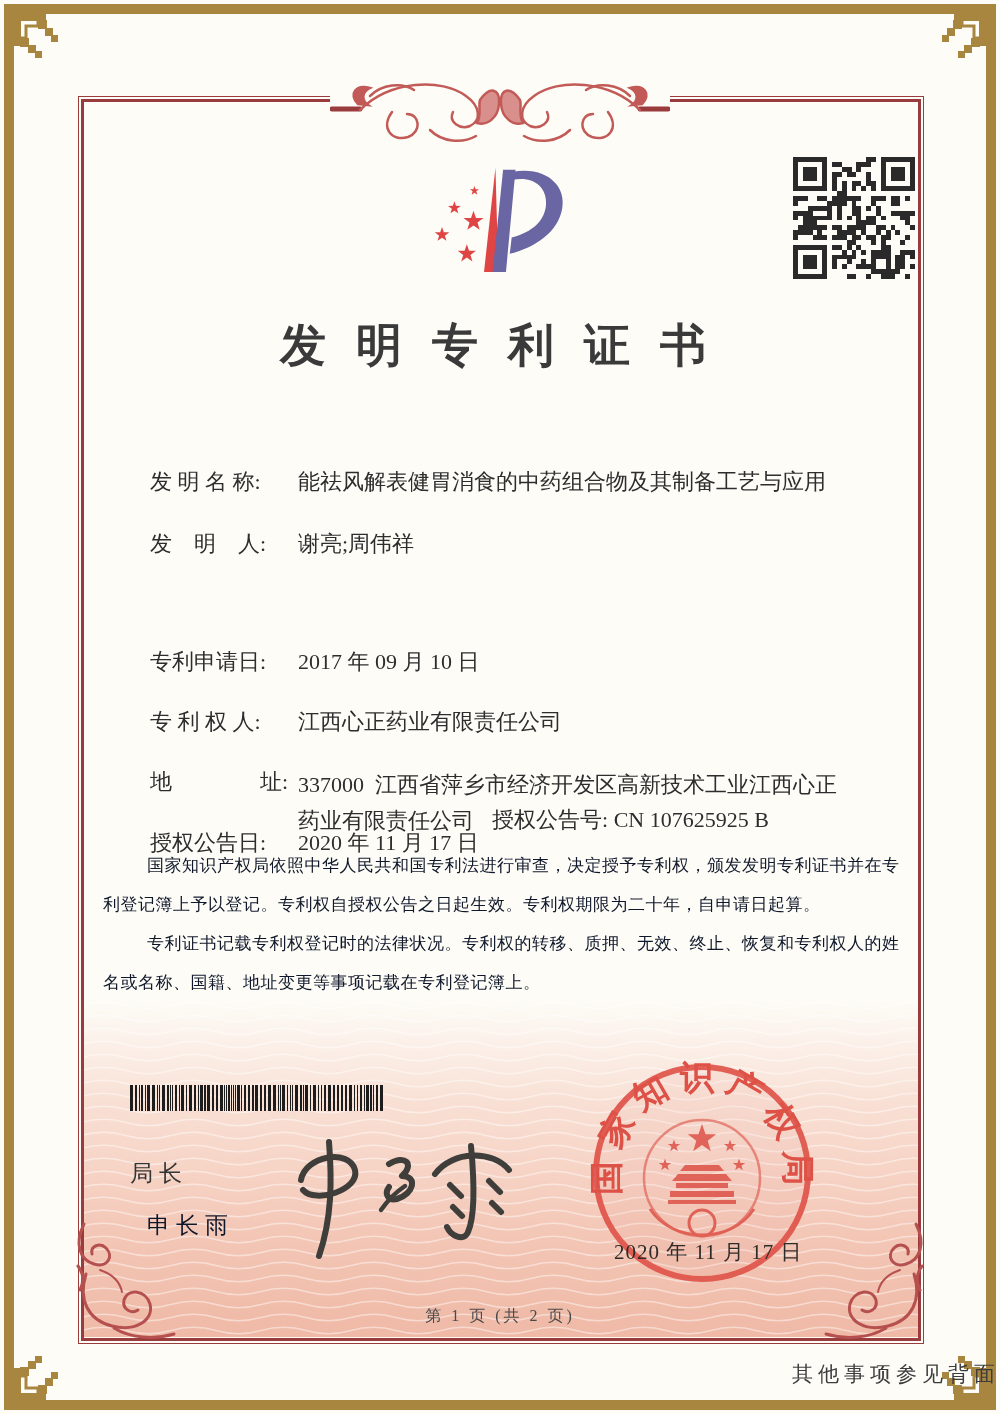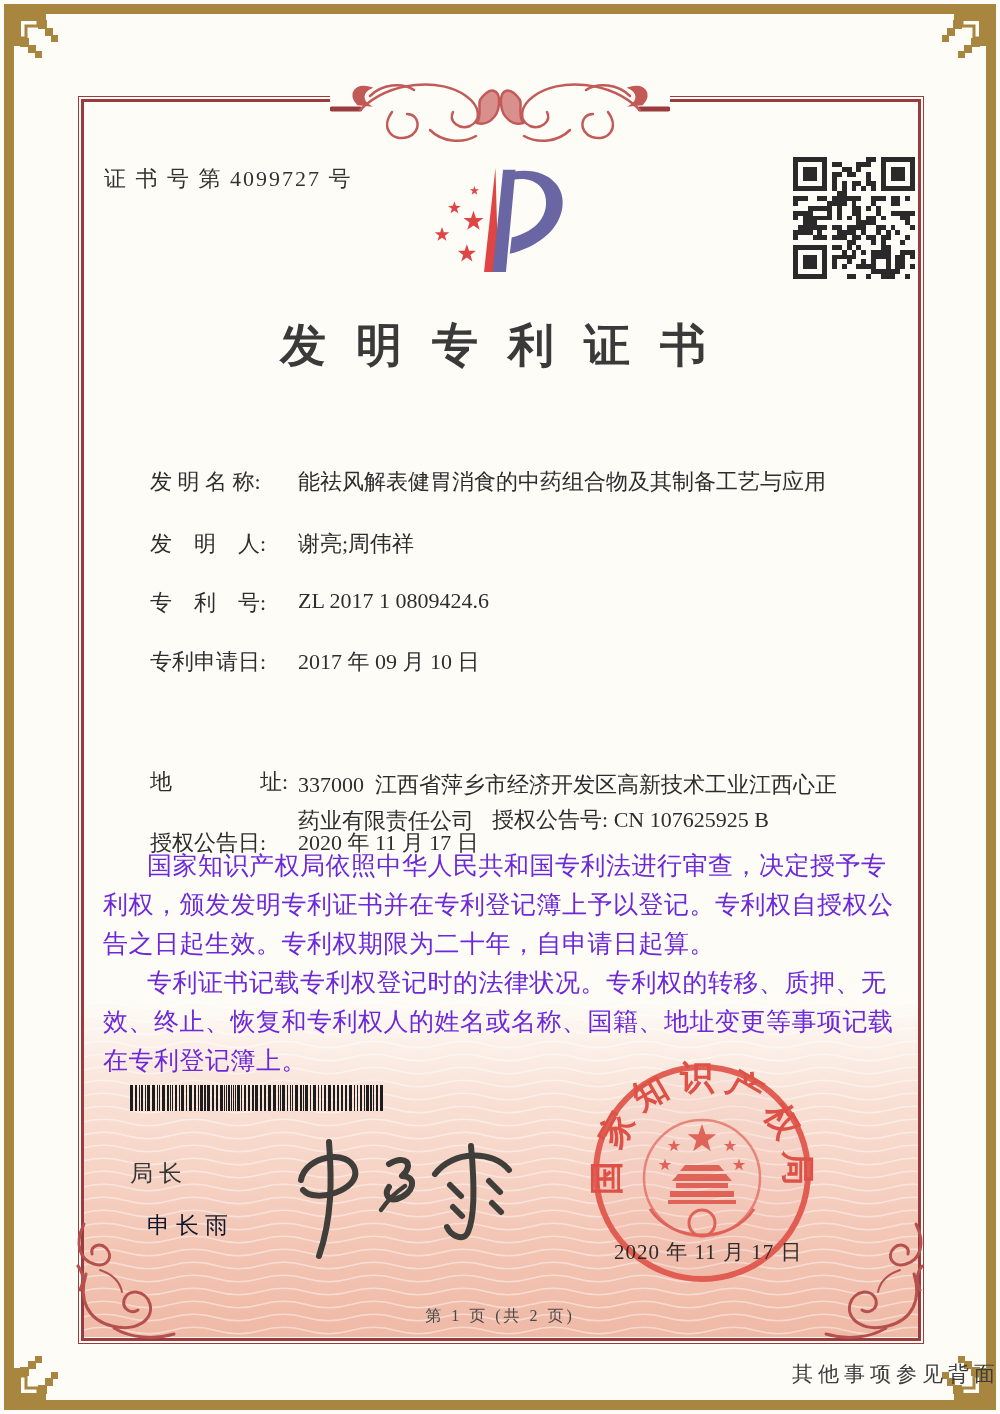--- a/index.html
+++ b/index.html
@@ -29,22 +29,22 @@
   .qr{position:absolute;left:793px;top:157px;width:122px;height:122px;z-index:5;}
   .doc-title{position:absolute;left:16px;right:0;top:315px;text-align:center;font-size:46px;font-weight:600;
              letter-spacing:30px;color:#3a3a3a;z-index:5;}
   
   .f-row{position:absolute;left:128px;font-size:22px;white-space:pre;z-index:5;color:#2d2d2d;}
   .f-label{display:inline-block;width:148px;white-space:pre;vertical-align:top;}
   .f-value{white-space:pre;}
   .addr-lines{display:inline-block;vertical-align:top;line-height:36px;}
   .grant-pair2{position:absolute;left:364px;top:3px;white-space:pre;}
   
-  .paras{position:absolute;left:103px;top:846px;width:802px;font-size:25px;line-height:39px;
-         letter-spacing:0.5px;z-index:5;color:#6d28d9;}
+  .paras{position:absolute;left:103px;top:846px;width:802px;font-size:17px;line-height:39px;
+         letter-spacing:0.5px;z-index:5;color:#0f172a;}
   .paras p{margin:0;text-indent:44px;}
   
   .barcode{position:absolute;left:130px;top:1085px;width:258px;height:26px;z-index:5;}
   .director-title{position:absolute;left:130px;top:1158px;font-size:23px;letter-spacing:6px;z-index:5;color:#343434;}
   .director-name{position:absolute;left:147px;top:1210px;font-size:23px;letter-spacing:6px;z-index:5;color:#0f172a;}
   .signature{position:absolute;left:285px;top:1130px;width:250px;height:135px;z-index:6;}
   .seal{position:absolute;left:572px;top:1043px;width:260px;height:260px;z-index:5;}
   .seal-date{position:absolute;left:614px;top:1238px;font-size:21px;color:#2f2b28;letter-spacing:1px;z-index:7;white-space:pre;}
   .page-info{position:absolute;left:0;right:0;top:1306px;text-align:center;font-size:16px;
              letter-spacing:3px;color:#4a4a4a;z-index:5;}
@@ -154,21 +154,20 @@
   <svg class="corner-flourish cf-right" viewBox="0 0 110 130">
     <g stroke="#b5504e" fill="none" stroke-width="3" stroke-linecap="round">
       <path d="M14,8 C4,28 10,44 24,48 C38,52 44,40 36,32 C30,26 20,30 22,38"></path>
       <path d="M16,58 C8,84 18,104 42,110 C66,116 84,104 80,88 C76,74 58,72 54,84 C52,94 62,98 68,94"></path>
       <path d="M44,112 C60,122 84,124 104,118"></path>
       <path d="M8,50 C14,58 14,66 10,74"></path>
       <path d="M30,54 C42,58 50,66 52,76" stroke-width="2"></path>
     </g>
   </svg>
 
-  <div class="cert-no">证 书 号 第 4099727 号</div>
 
   <svg class="logo" viewBox="0 0 220 160">
     <defs>
       <polygon id="star" points="0,-1 0.235,-0.324 0.951,-0.309 0.38,0.124 0.588,0.809 0,0.4 -0.588,0.809 -0.38,0.124 -0.951,-0.309 -0.235,-0.324"></polygon>
     </defs>
     <polygon points="100,28 88,137 103,137" fill="#e04545"></polygon>
     <path d="M108,30 L97,137 L111,137 L121,30 Z" fill="#6a66a3"></path>
     <path d="M118,32 C155,26 174,48 170,70 C166,96 140,112 115,118 L117,101 C139,95 152,83 153,66 C154,47 138,36 117,41 Z" fill="#6a66a3"></path>
     <use href="#star" transform="translate(78,52) scale(5)" fill="#e04545"></use>
     <use href="#star" transform="translate(57,70) scale(7)" fill="#e04545"></use>
@@ -491,25 +490,25 @@
   </div>
 
   <div class="doc-title">发明专利证书</div>
 
   <div class="f-row" style="top:441px">
     <span class="f-label">发 明 名 称:</span><span class="f-value">能祛风解表健胃消食的中药组合物及其制备工艺与应用</span>
   </div>
   <div class="f-row" style="top:503px">
     <span class="f-label">发　明　人:</span><span class="f-value">谢亮;周伟祥</span>
   </div>
-  <div class="f-row" style="top:562px">
-    <span class="f-label">专　利　号:</span><span class="f-value">ZL 2017 1 0809424.6</span>
-  </div>
   <div class="f-row" style="top:621px">
     <span class="f-label">专利申请日:</span><span class="f-value">2017 年 09 月 10 日</span>
+  </div>
+  <div class="f-row" style="top:681px">
+    <span class="f-label">专 利 权 人:</span><span class="f-value">江西心正药业有限责任公司</span>
   </div>
   <div class="f-row" style="top:741px">
     <span class="f-label">地　　　　址:</span><span class="addr-lines"><span>337000  江西省萍乡市经济开发区高新技术工业江西心正</span><br><span>药业有限责任公司</span></span>
   </div>
   <div class="f-row" style="top:802px">
     <span class="f-label">授权公告日:</span><span class="f-value">2020 年 11 月 17 日</span>
     <span class="grant-pair2"><span>授权公告号:</span> <span>CN 107625925 B</span></span>
   </div>
 
   <div class="paras">

